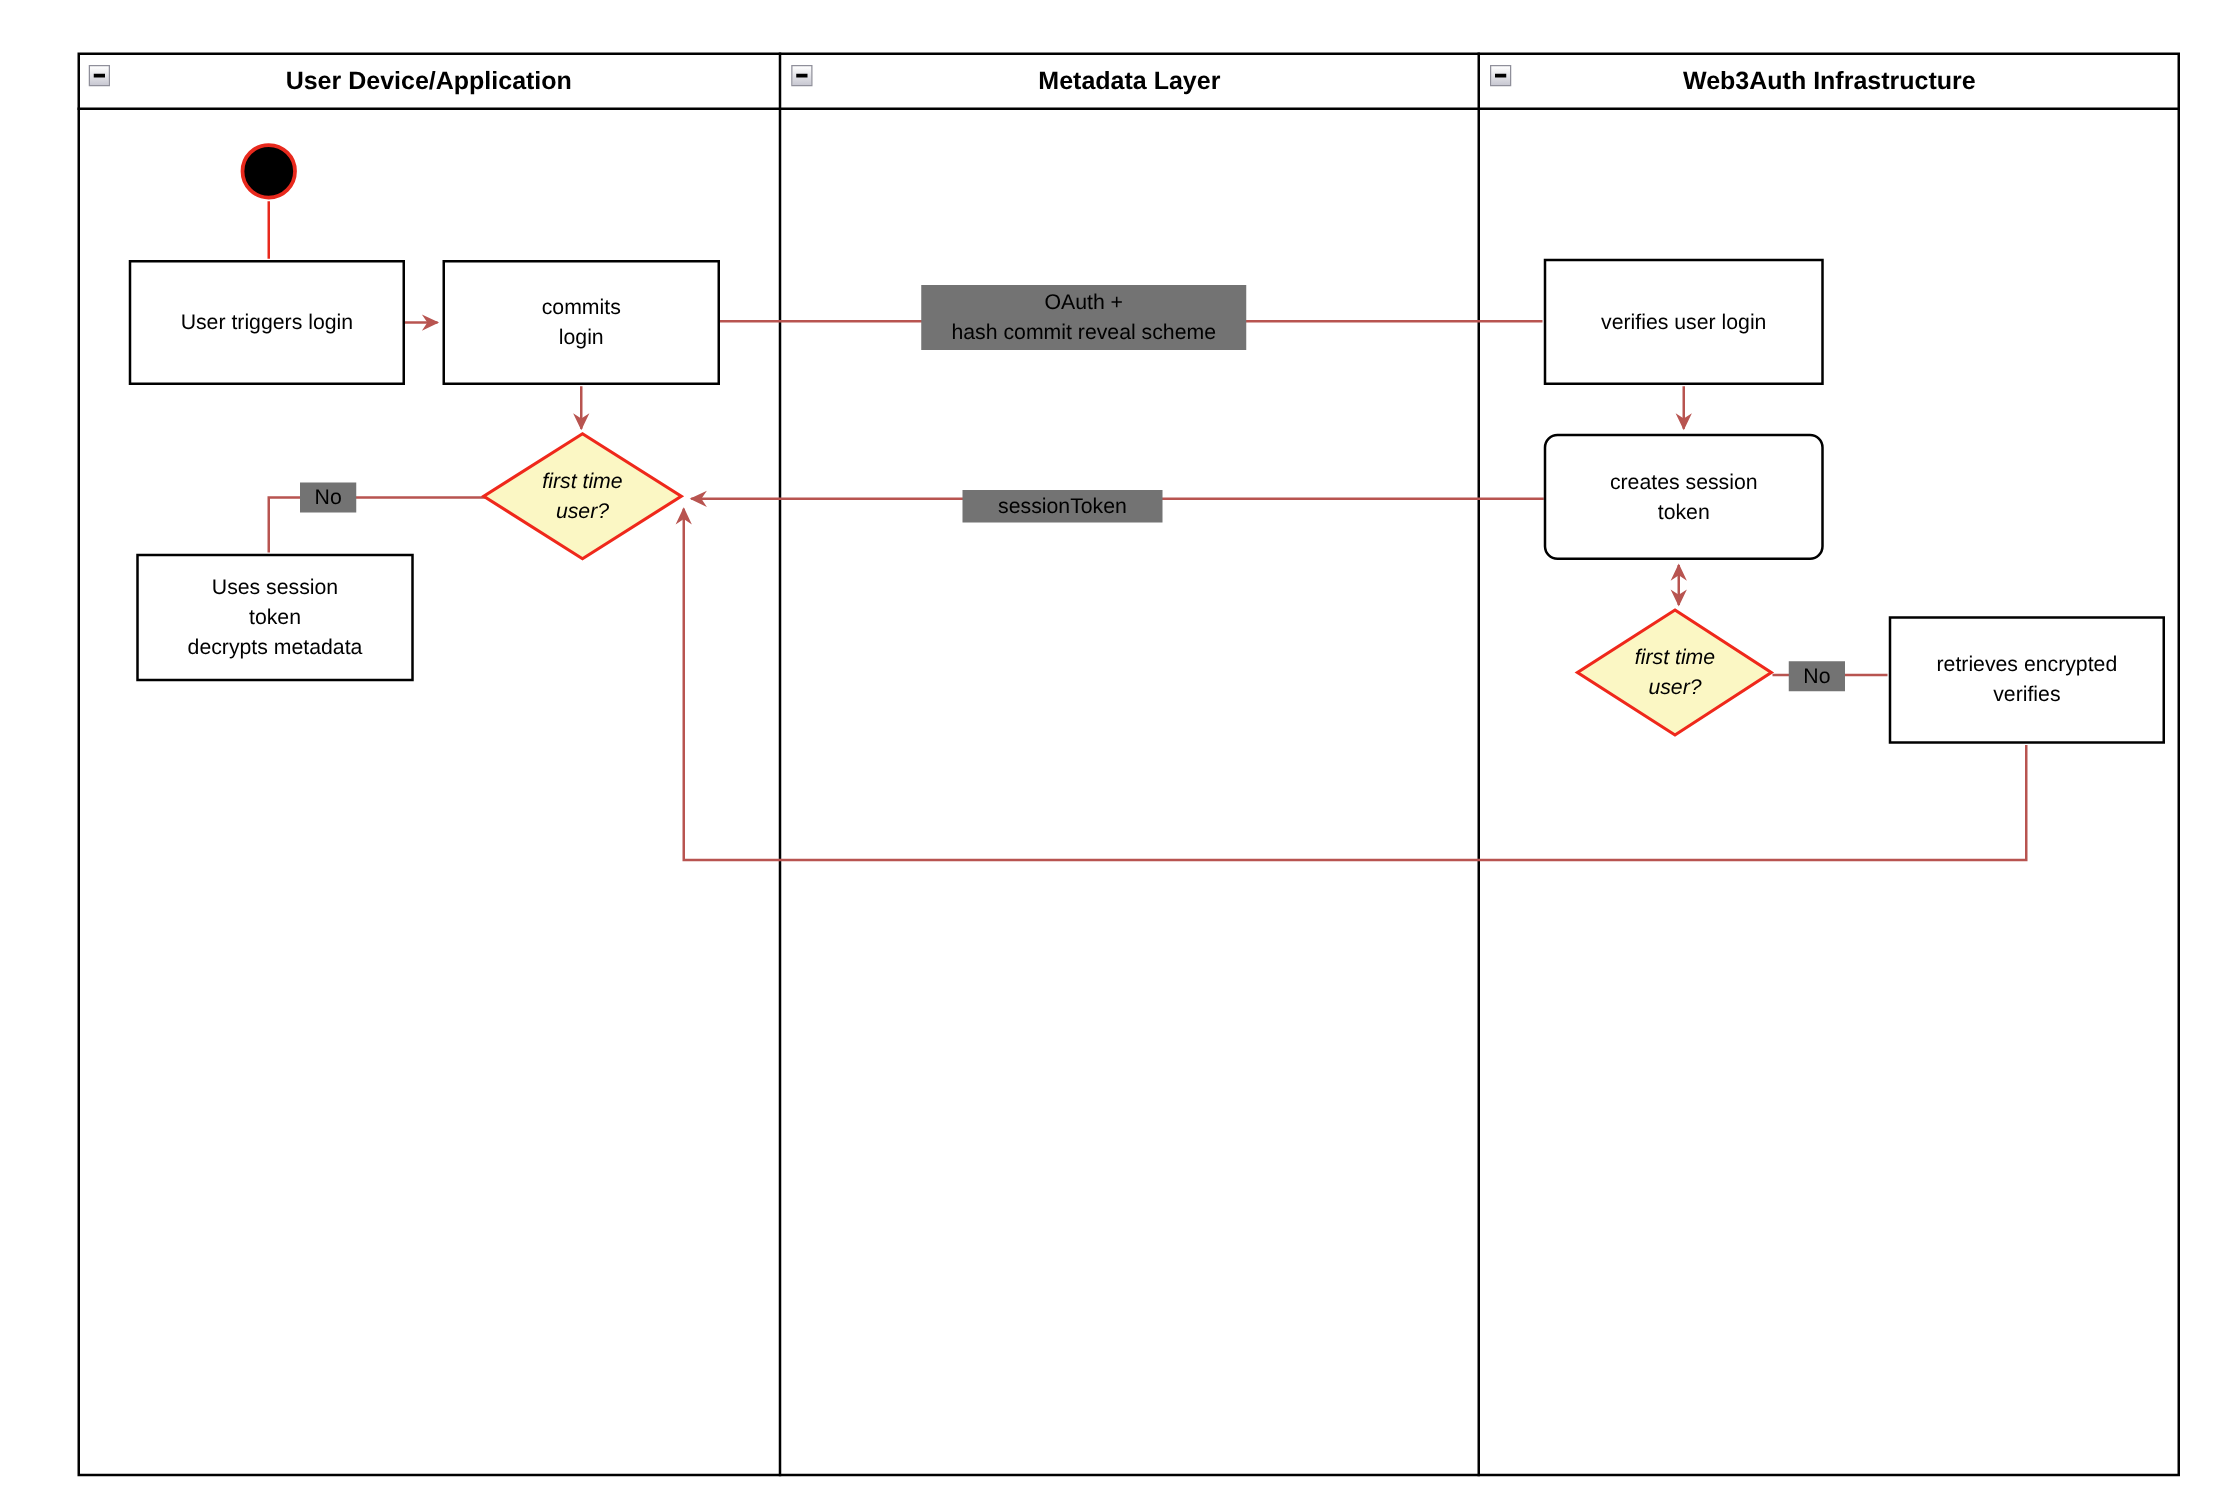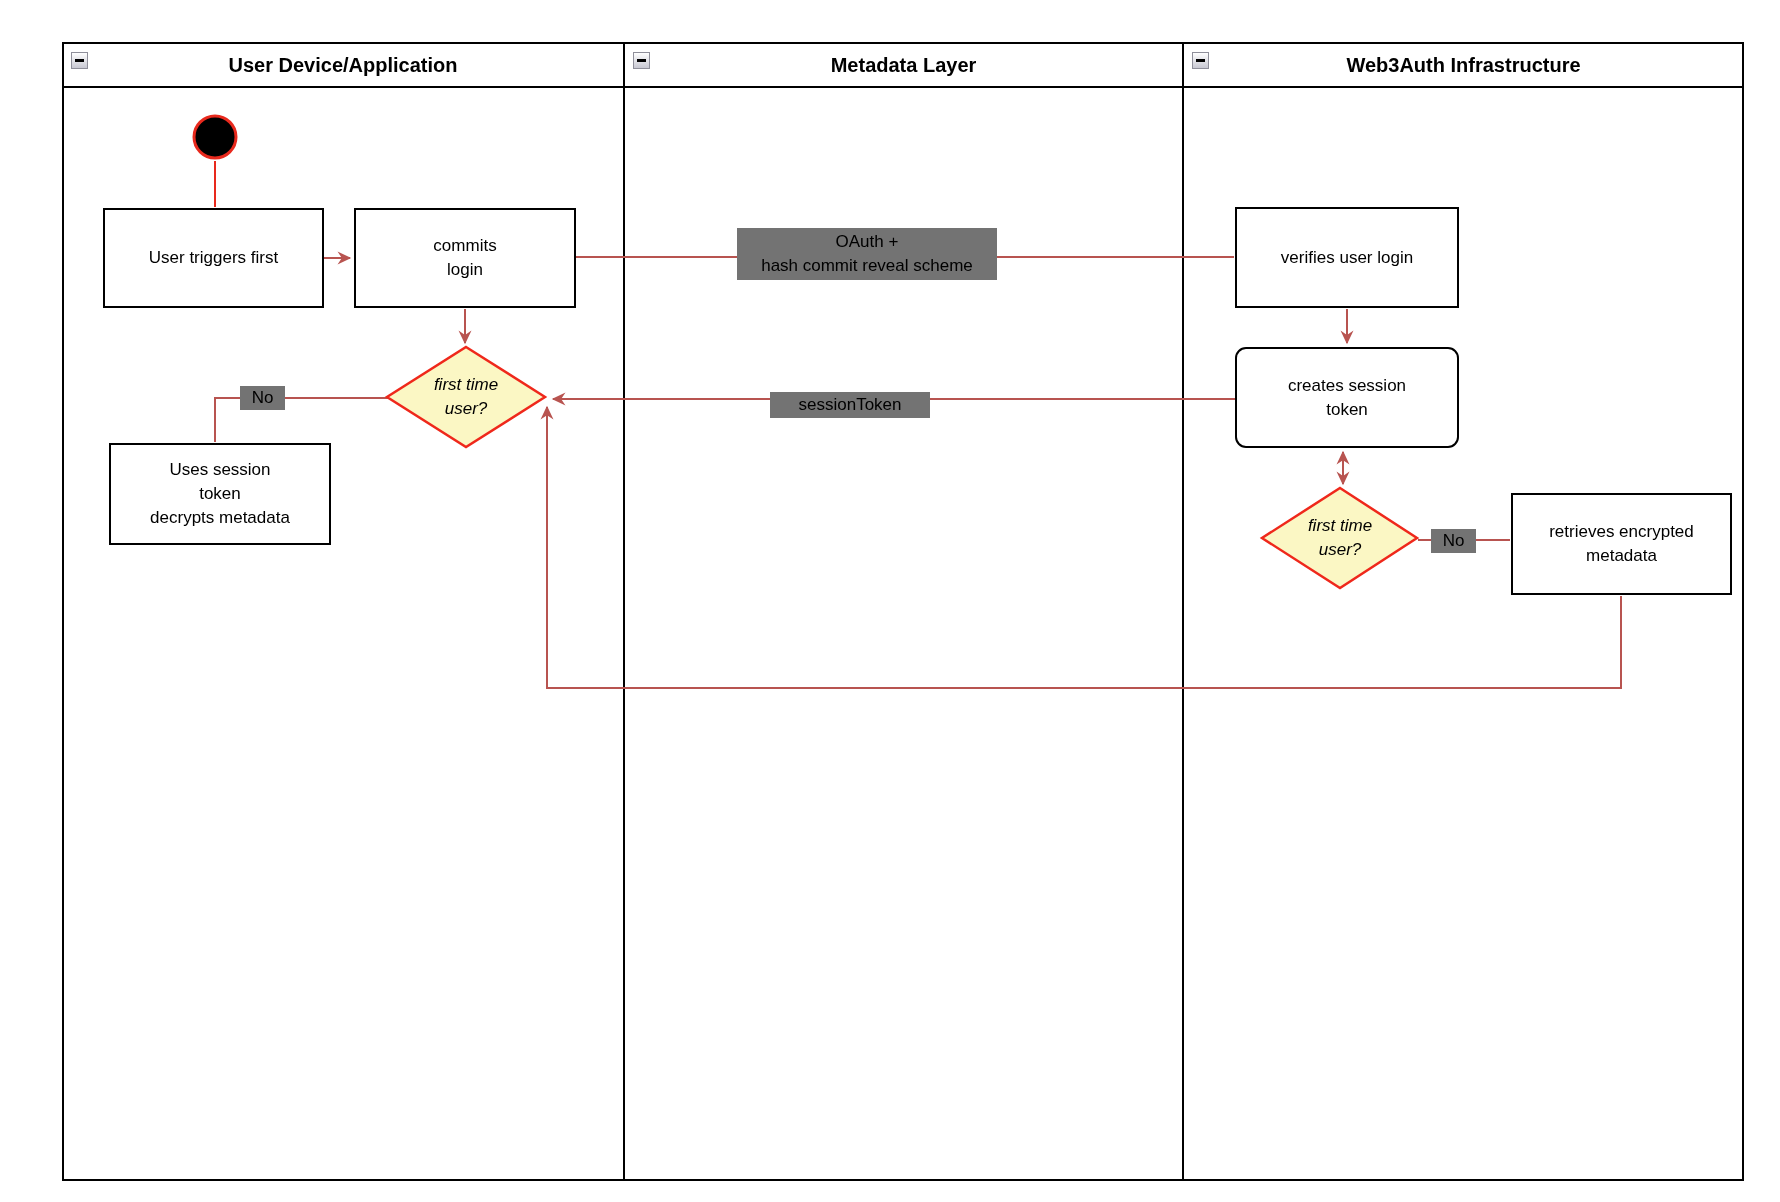--- a/index.html
+++ b/index.html
@@ -120,41 +120,41 @@
     <path class="edge" d="M1418,540 L1510,540"></path>
     <path class="edge" d="M1235,399 L553,399" marker-end="url(#arrow)"></path>
     <path class="edge" d="M1621,596 L1621,688 L547,688 L547,407" marker-end="url(#arrow)"></path>
 
     <circle class="start-node" cx="215" cy="137" r="21"></circle>
     <polygon class="decision" points="466,347 545,397 466,447 387,397"></polygon>
     <polygon class="decision" points="1340,488 1417,538 1340,588 1262,538"></polygon>
   </svg>
 
   <div class="node n-user">
-    <span>User triggers first</span>
+    <span>User triggers login</span>
   </div>
   <div class="node n-commits">
     <span>commits
 login</span>
   </div>
   <div class="node n-uses">
     <span>Uses session
 token
 decrypts metadata</span>
   </div>
   <div class="node n-verifies">
     <span>verifies user login</span>
   </div>
   <div class="node n-creates">
     <span>creates session
 token</span>
   </div>
   <div class="node n-retrieves">
     <span>retrieves encrypted
-metadata</span>
+verifies</span>
   </div>
 
   <div class="dtext d-left">first time
 user?</div>
   <div class="dtext d-right">first time
 user?</div>
 
   <div class="elabel l-oauth">OAuth +
 hash commit reveal scheme</div>
   <div class="elabel l-session">sessionToken</div>

